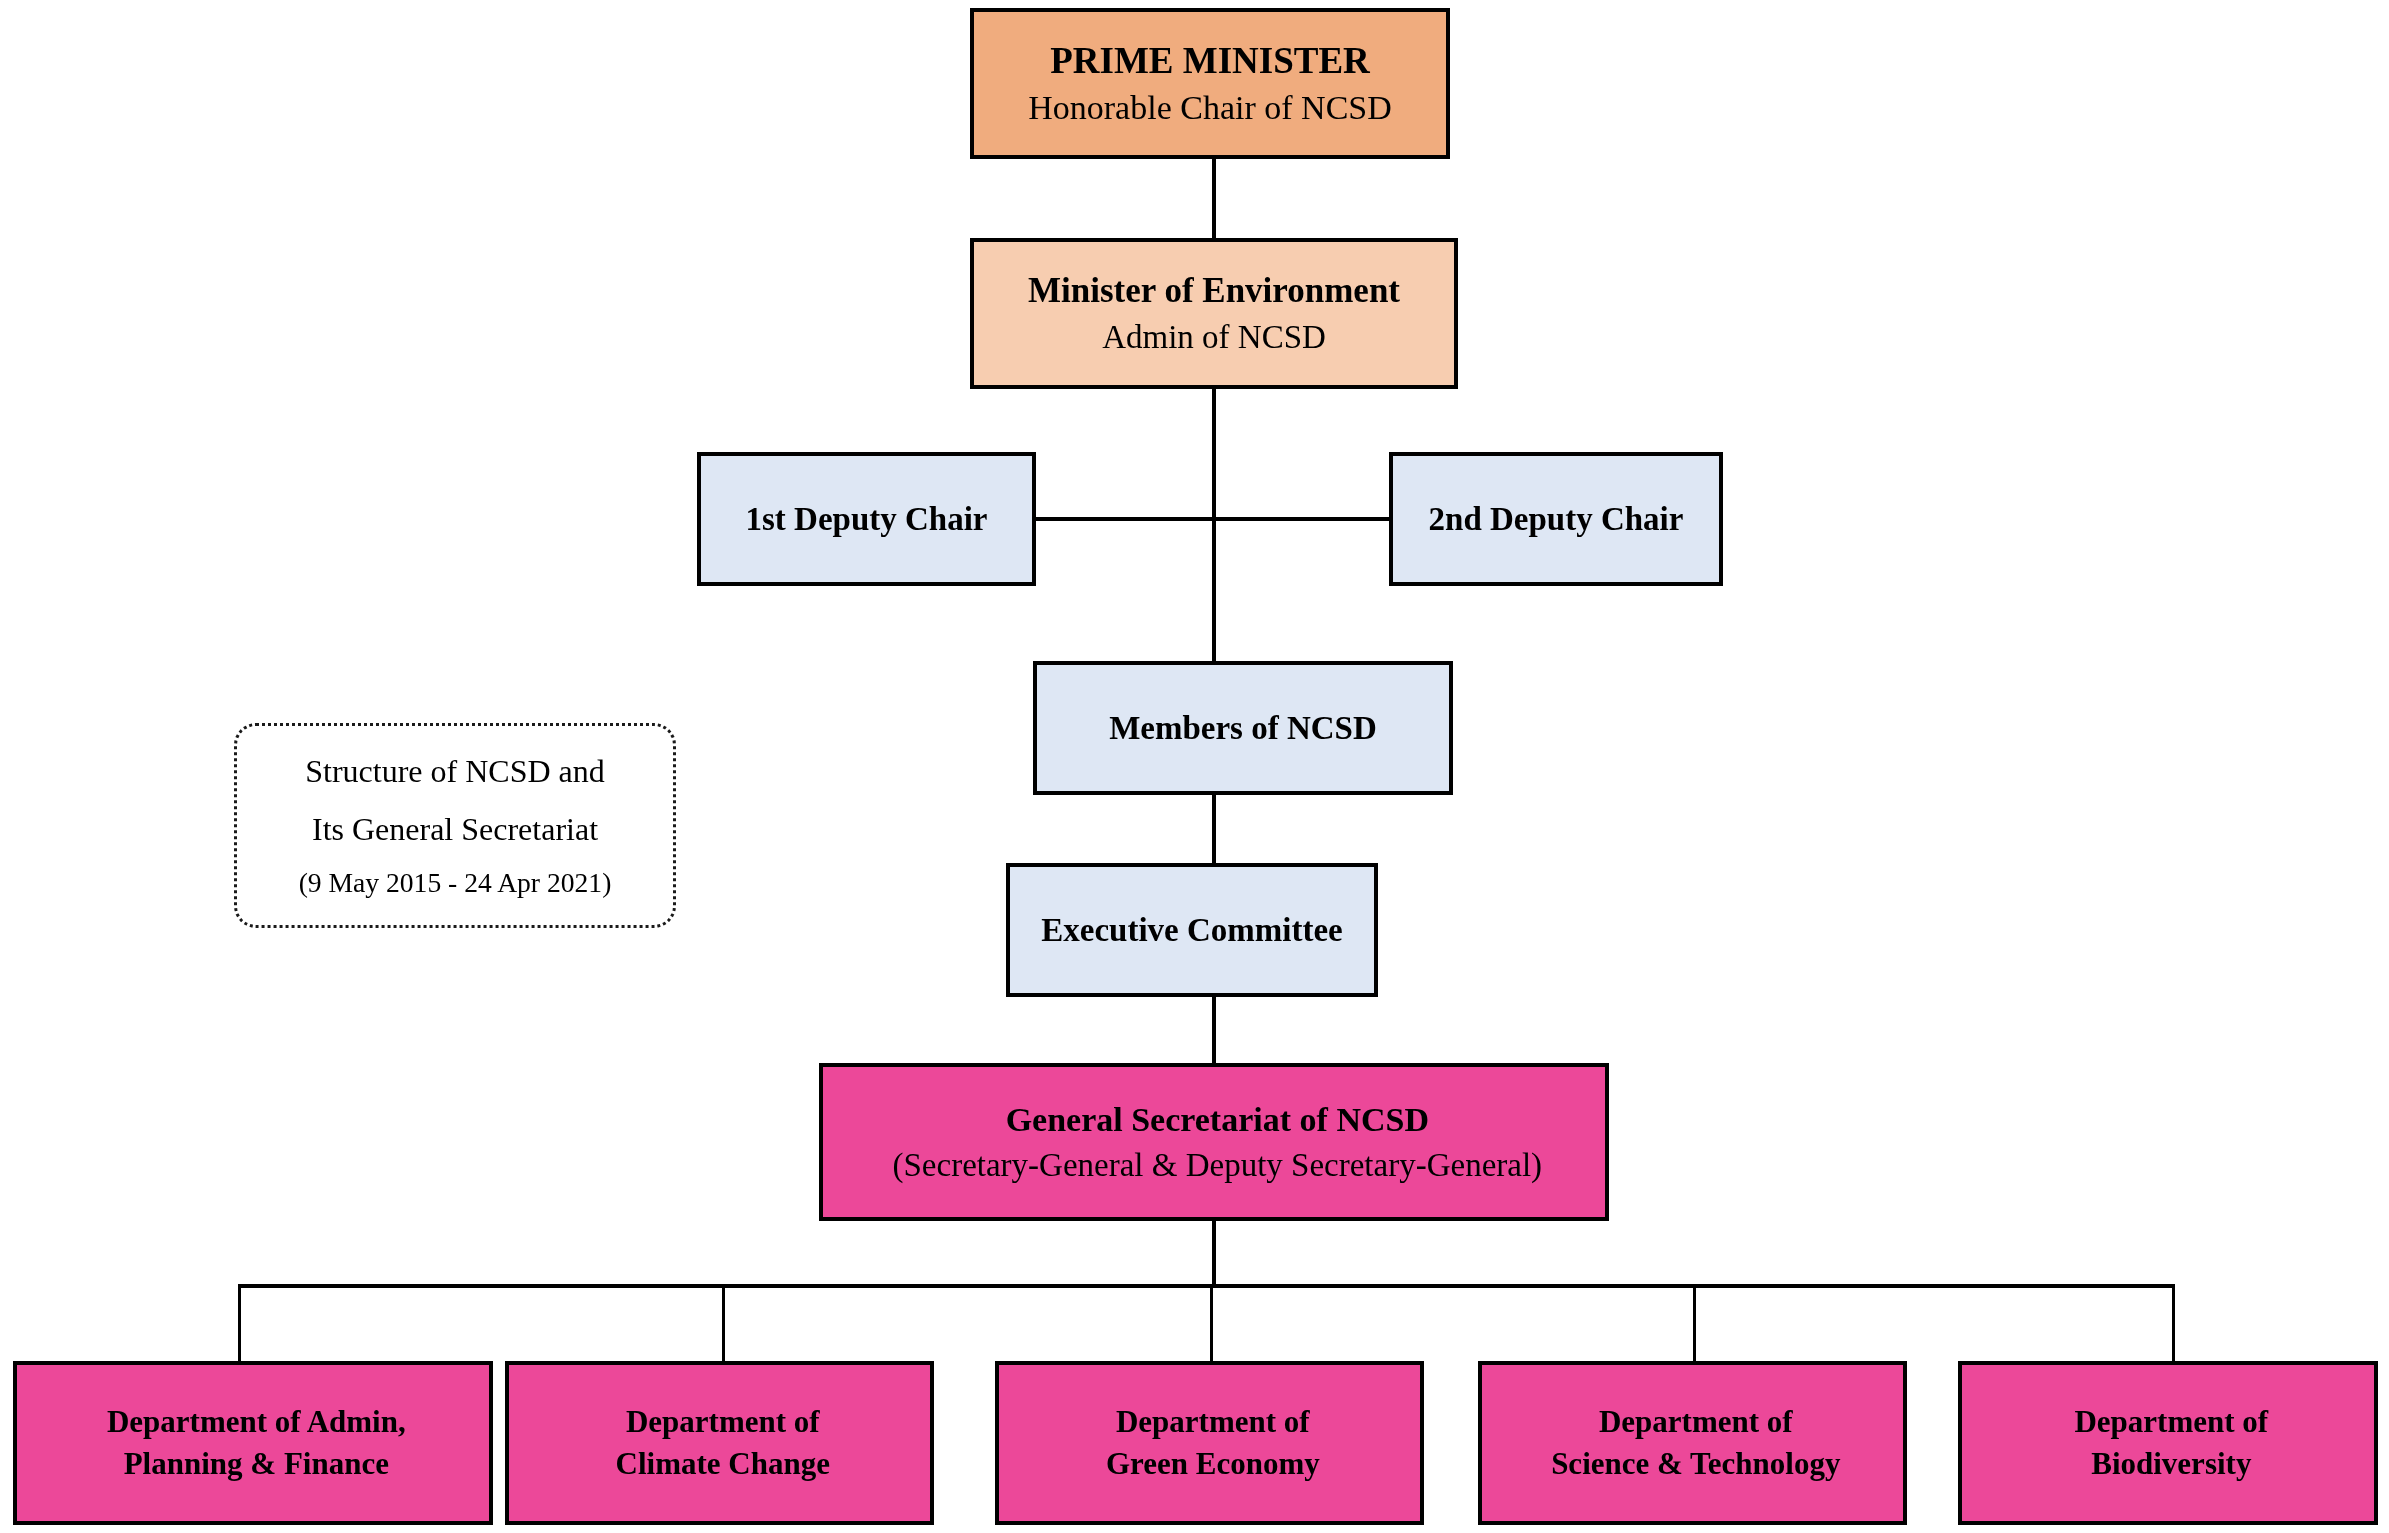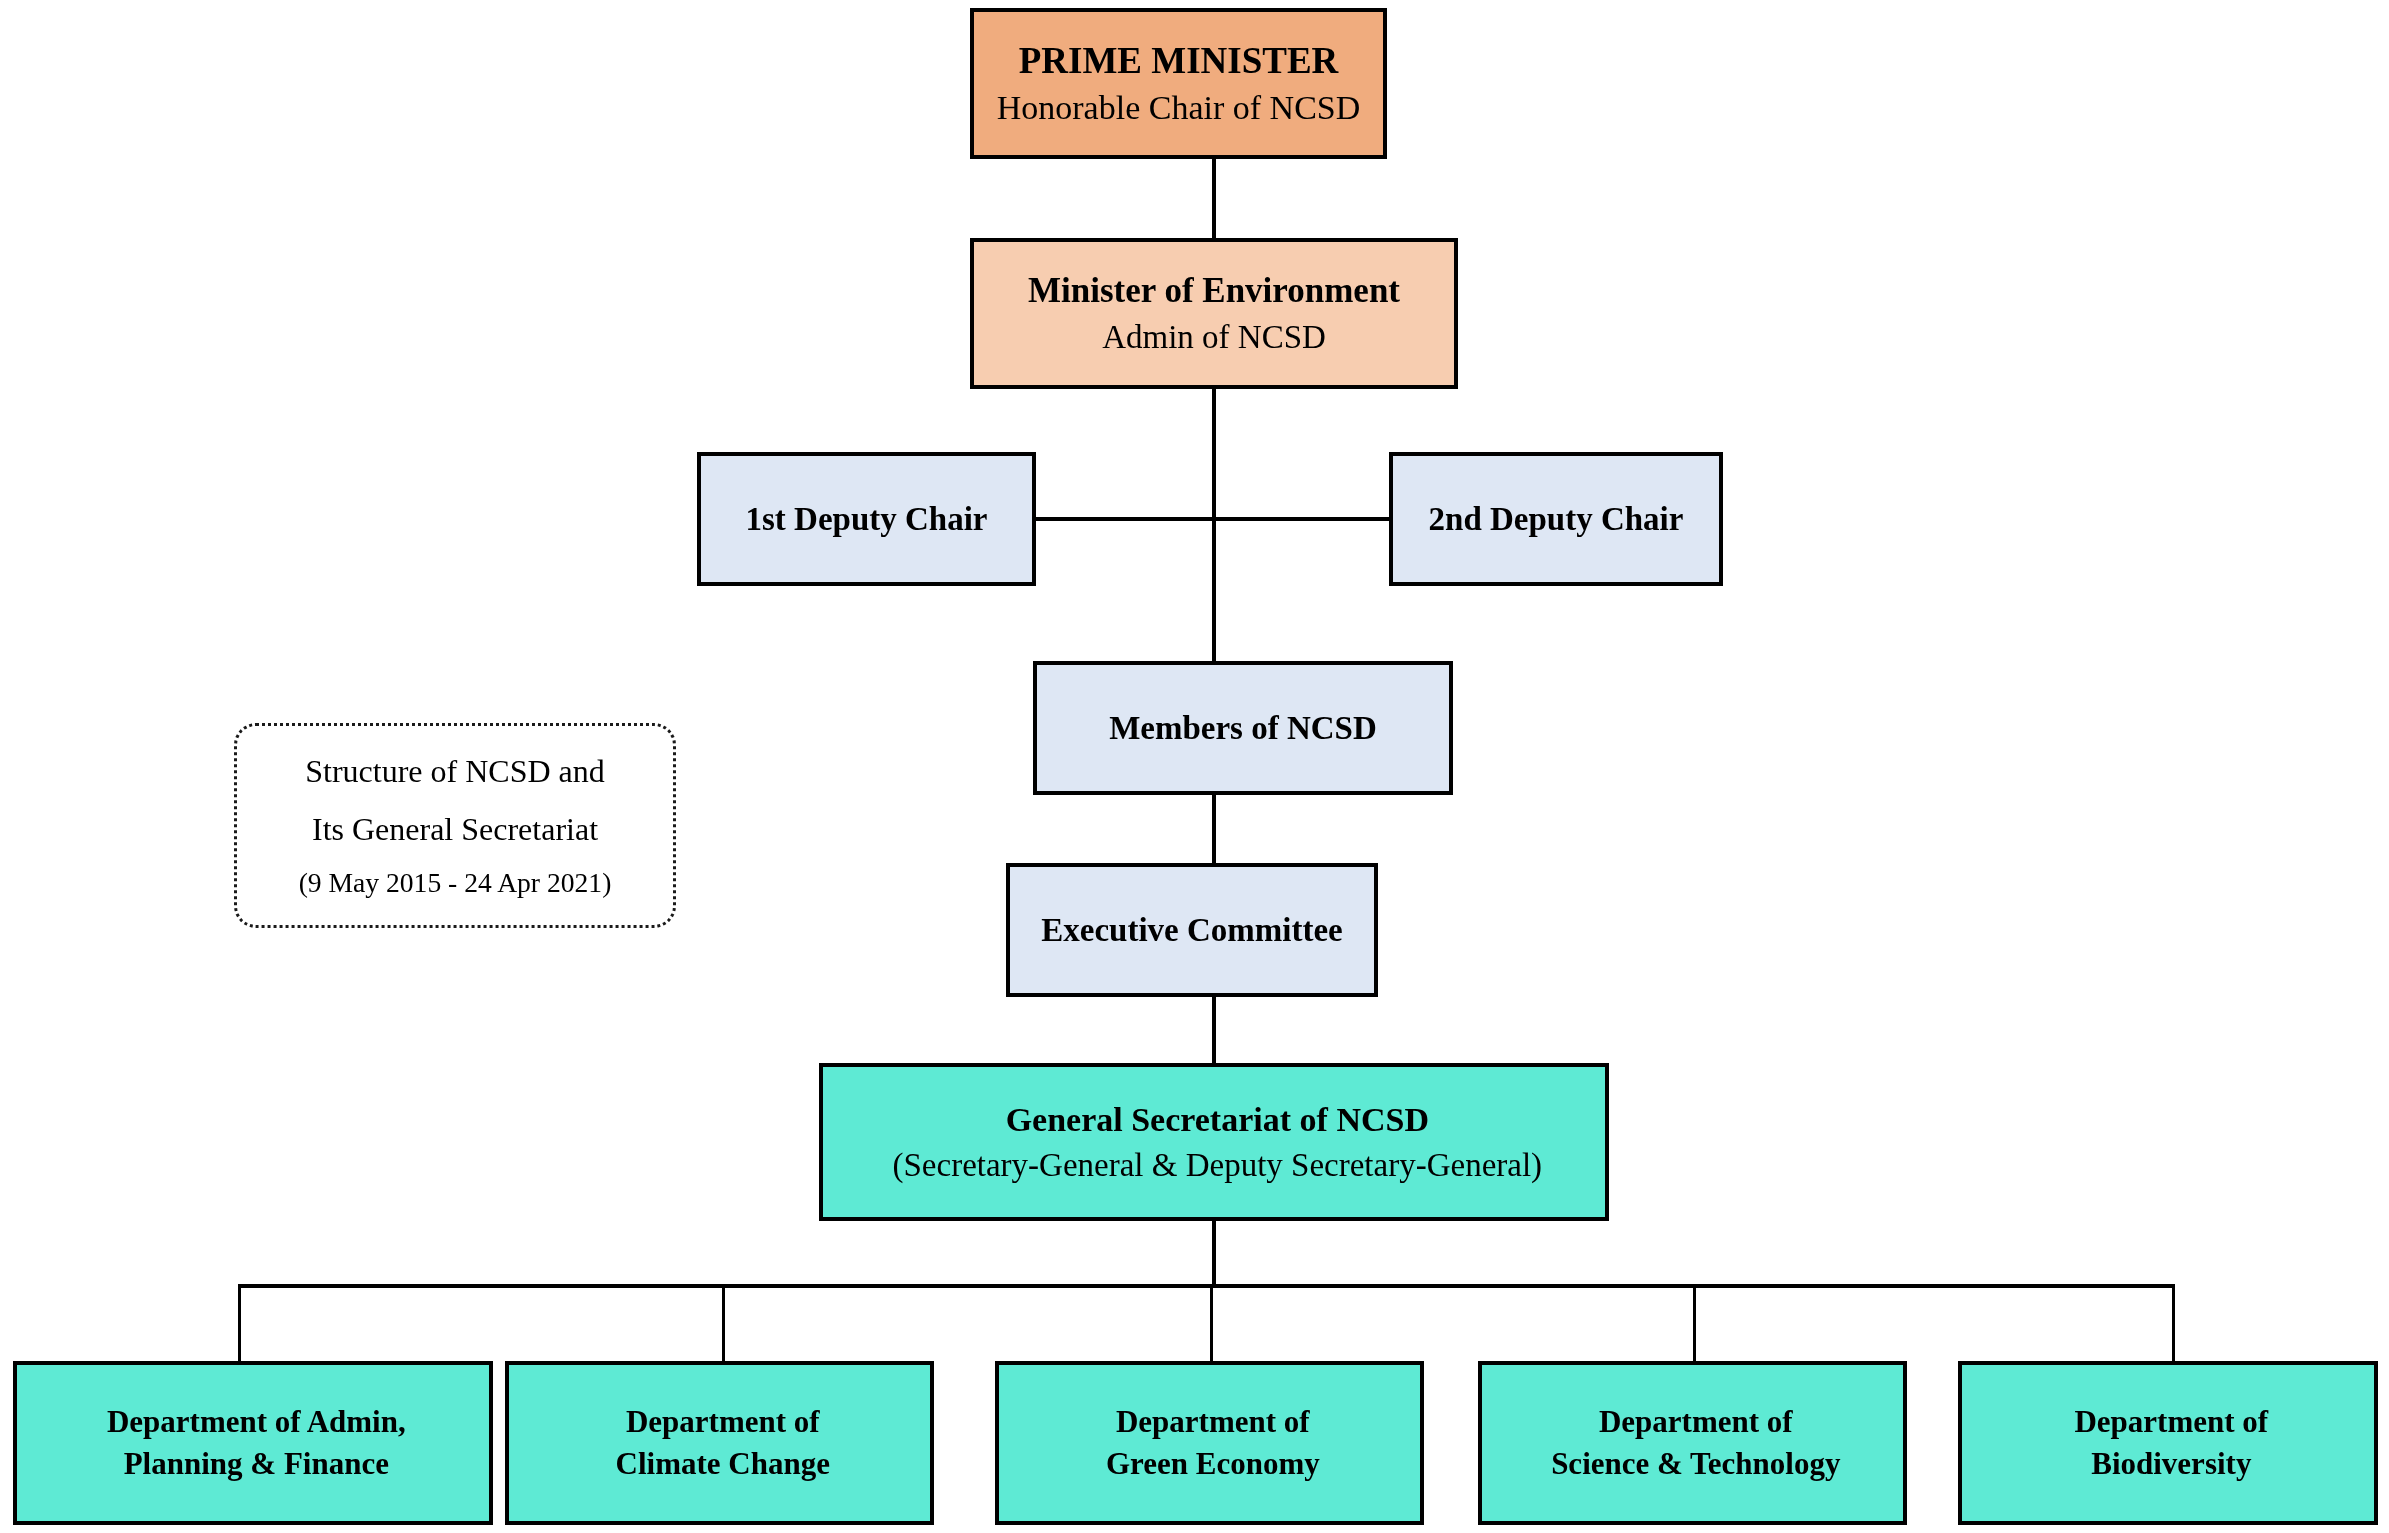--- a/index.html
+++ b/index.html
@@ -32,21 +32,21 @@
     text-align: center;
     line-height: 1.34;
     padding: 2.6px 6.4px;
   }
   .node .line1 { display: block; }
   .node .line2 { display: block; }
 
   .fill-orange-dark { background: #f0ac7e; }
   .fill-orange-light { background: #f7cdb0; }
   .fill-blue-light  { background: #dee7f4; }
-  .fill-blue-gray   { background: #5eead4; padding-left: 13px; }
+  .fill-blue-gray   { background: #ec4899; padding-left: 13px; }
 
   .bold   { font-weight: 700; }
   .normal { font-weight: 400; }
 
   
   .vline {
     position: absolute;
     width: 3.8px;
     background: #000000;
   }
@@ -109,21 +109,21 @@
   <div class="vline" style="left:1212px; top:1220px; height:67px;"></div>
 
   <div class="hline" style="left:238px; top:1284px; width:1937px;"></div>
 
   <div class="vline-thin" style="left:238px; top:1284px; height:78px;"></div>
   <div class="vline-thin" style="left:722px; top:1284px; height:78px;"></div>
   <div class="vline-thin" style="left:1210px; top:1284px; height:78px;"></div>
   <div class="vline-thin" style="left:1693px; top:1284px; height:78px;"></div>
   <div class="vline-thin" style="left:2172px; top:1284px; height:78px;"></div>
 
-  <div class="node fill-orange-dark" style="left:970px; top:7.7px; width:417px; height:151px;">
+  <div class="node fill-orange-dark" style="left:970px; top:7.7px; width:480px; height:151px;">
     <span class="line1 bold fs-pm-title">PRIME MINISTER</span>
     <span class="line2 normal fs-pm-sub">Honorable Chair of NCSD</span>
   </div>
 
   <div class="node fill-orange-light" style="left:970px; top:238px; width:488px; height:151px;">
     <span class="line1 bold fs-min-title">Minister of Environment</span>
     <span class="line2 normal fs-min-sub">Admin of NCSD</span>
   </div>
 
   <div class="node fill-blue-light" style="left:697px; top:452px; width:339px; height:134px;">

